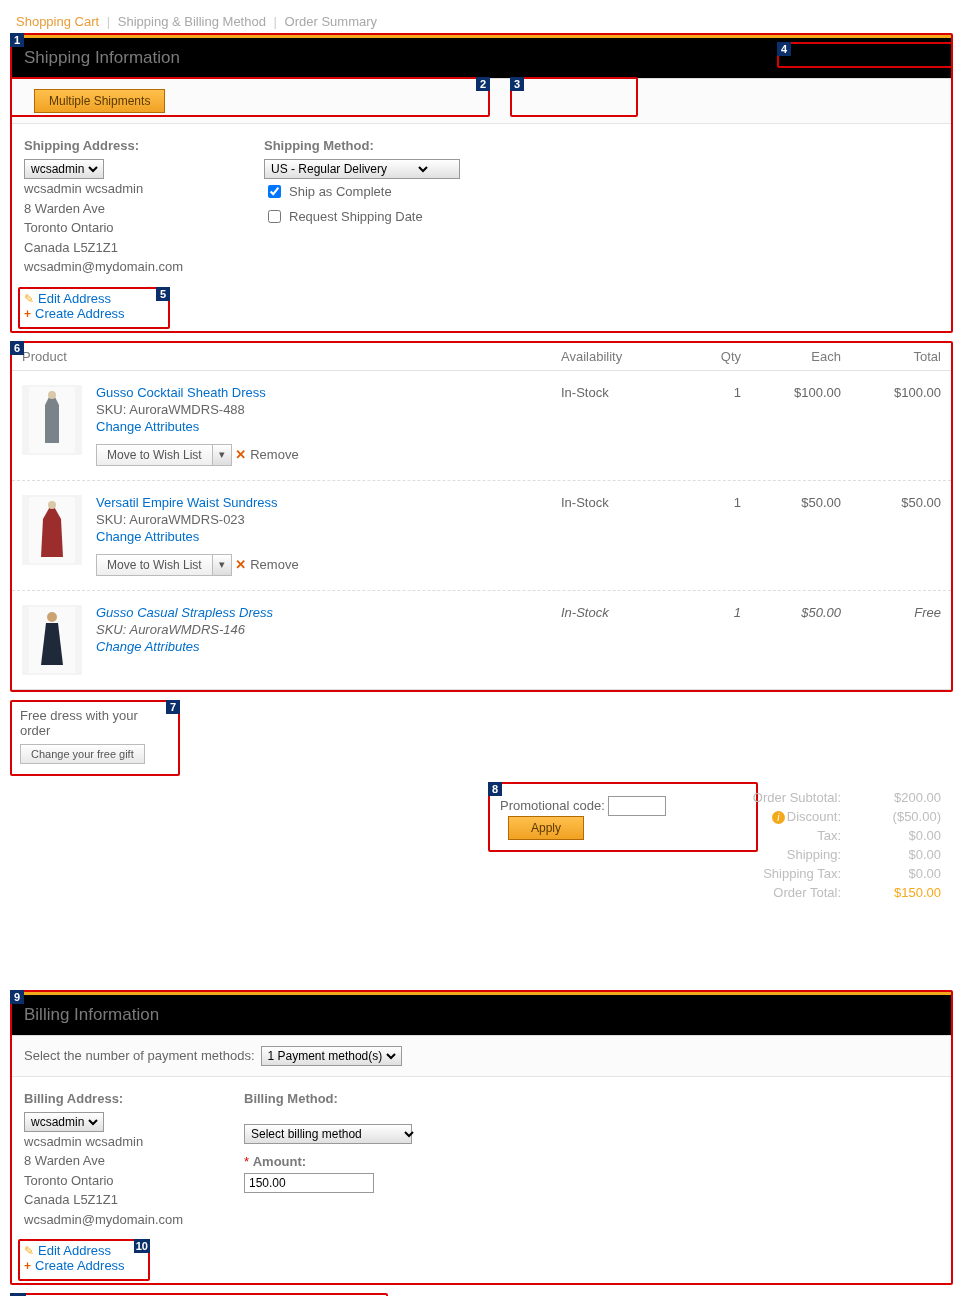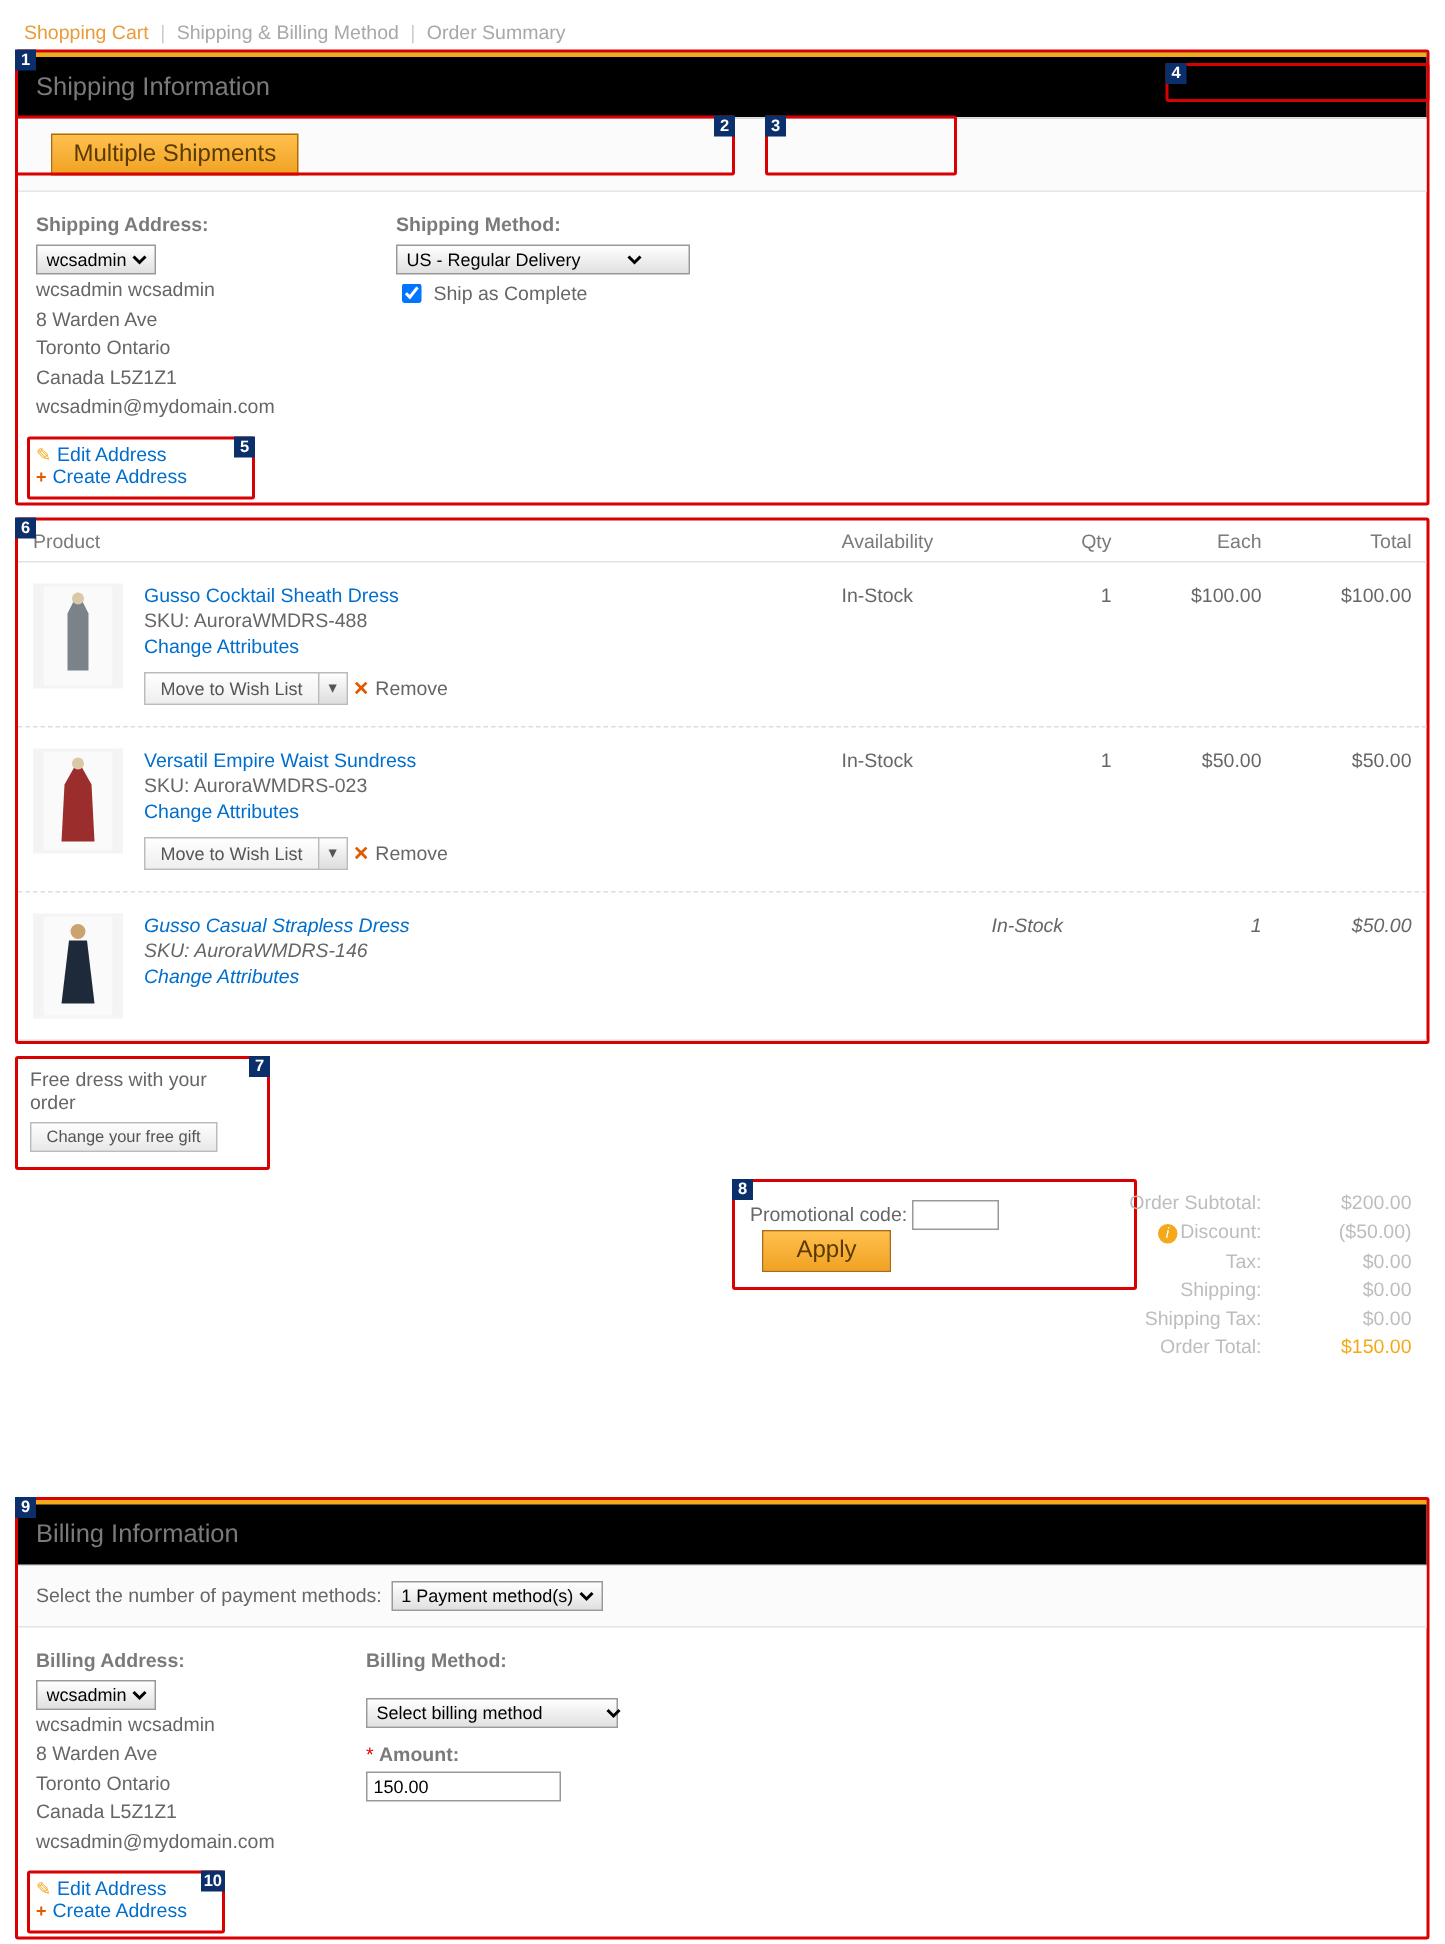--- a/index.html
+++ b/index.html
@@ -46,21 +46,21 @@
     background: #fbfbfb;
     border-bottom: 1px solid #e5e5e5;
     padding: 10px 12px;
     display: flex;
     align-items: center;
   }
 
   .btn {
     display: inline-block;
     padding: 4px 14px;
-    font-size: 16px;
+    font-size: 12px;
     border: 1px solid #b36a00;
     background: linear-gradient(#ffc04d,#f0a223);
     color: #5a3a00;
     cursor: pointer;
   }
   .btn.grey {
     border: 1px solid #bbb;
     background: linear-gradient(#fefefe,#e8e8e8);
     color: #555;
   }
@@ -191,20 +191,24 @@
 
     <div class="col" style="width:300px;">
       <h4>Shipping Method:</h4>
       <span class="select-wrap" style="width:196px; display:inline-block;">
         <select style="width:164px;"><option>US - Regular Delivery</option></select>
       </span>
       <div class="chk-row">
           <input type="checkbox" checked="" style="">
           <span>Ship as Complete</span>
         </div>
+      <div class="chk-row">
+          <input type="checkbox" style="">
+          <span>Request Shipping Date</span>
+        </div>
     </div>
   </div>
 </div>
 
 <div class="outline">
   <span class="num">6</span>
   <div class="prod-header">
     <div class="c-prod">Product</div>
     <div class="c-avail">Availability</div>
     <div class="c-qty">Qty</div>
@@ -276,20 +280,21 @@
       <div class="prod-info">
         <a href="#" class="name">Gusso Casual Strapless Dress</a>
         <div class="sku">SKU: AuroraWMDRS-146</div>
         <a href="#" class="link">Change Attributes</a><br>
         
       </div>
     </div>
     <div class="c-avail">In-Stock</div>
     <div class="c-qty">1</div>
     <div class="c-each">$50.00</div>
+    <div class="c-total">Free</div>
       </div>
     </div>
 </div>
 
 <div class="outline" style="width:170px;">
   <span class="num" style="left:auto; right:-2px;">7</span>
   <div class="free-gift-box">
     <div style="color:#666; margin-bottom:6px;">Free dress with your order</div>
     <button class="btn grey" style="padding:3px 10px; font-size:11px;">Change your free gift</button>
   </div>

